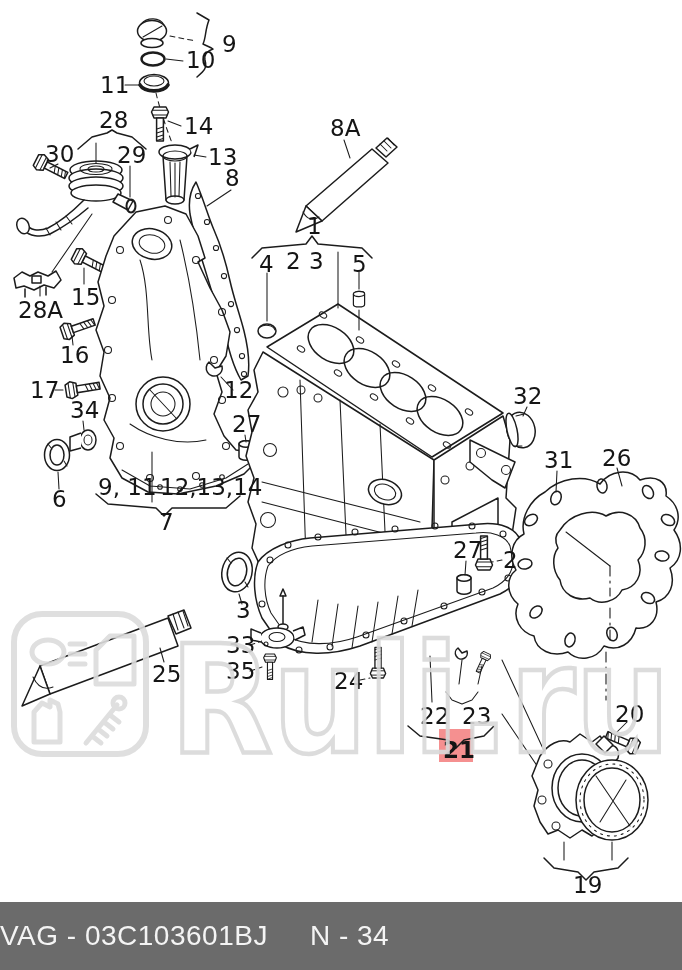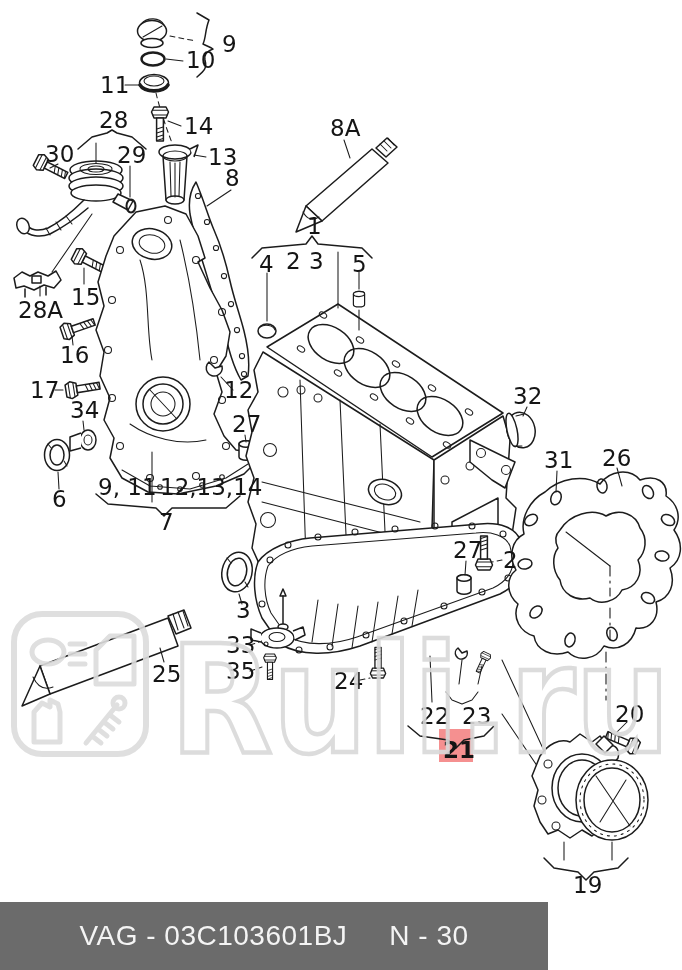--- a/index.html
+++ b/index.html
@@ -6,22 +6,22 @@
   #stage{position:relative;width:682px;height:970px;background:#ffffff;overflow:hidden;
          font-family:"DejaVu Sans",sans-serif;}
   svg{position:absolute;left:0;top:0;}
   .ln{stroke:#1c1c1c;fill:none;stroke-width:1.5;stroke-linecap:round;stroke-linejoin:round;}
   .thin{stroke-width:1.05;}
   .fw{fill:#ffffff;stroke:#1c1c1c;stroke-width:1.5;stroke-linejoin:round;}
   .dash{stroke-dasharray:5 4;}
   .axis{stroke-dasharray:10 5 2 5;stroke-width:1.1;}
   .lbl{font-family:"DejaVu Sans",sans-serif;font-size:23px;fill:#151515;}
   .wm{opacity:.9;}
-  #footer{position:absolute;left:0;top:902px;width:548px;height:68px;background:#6b6b6b;
-          display:flex;align-items:center;justify-content:center;gap:42px;}
+  #footer{position:absolute;left:0;top:902px;width:682px;height:68px;background:#6b6b6b;
+          display:flex;align-items:center;gap:42px;}
   #footer span{color:#f4f4f4;font-family:"Liberation Sans",sans-serif;font-size:28px;letter-spacing:.5px;}
 </style>
 </head>
 <body>
 
 <div id="stage">
 <svg width="682" height="902" viewBox="0 0 682 902">
   <defs>
     <g id="bolt">
       <path d="M0,-6 L5,-8.5 L11,-6 L11,6 L5,8.5 L0,6 Z" class="fw"></path>
@@ -400,15 +400,15 @@
       <path d="M96,684 L96,650 L110,636 L134,636 L134,684 Z"></path>
       <path d="M34,742 L34,712 L42,703 L50,707 L50,700 L58,704 L60,712 L60,742 Z"></path>
       <path d="M86,743 L117,705 M92,736 L101,743 M98,729 L107,736 M104,722 L113,729 M110,715 L119,722"></path>
       <circle cx="119" cy="703" r="6"></circle>
     </g>
   </g>
 </svg>
 
 <div id="footer">
   <span>VAG - 03C103601BJ</span>
-  <span>N - 30</span>
+  <span>N - 34</span>
 </div>
 </div>
 
 </body></html>

